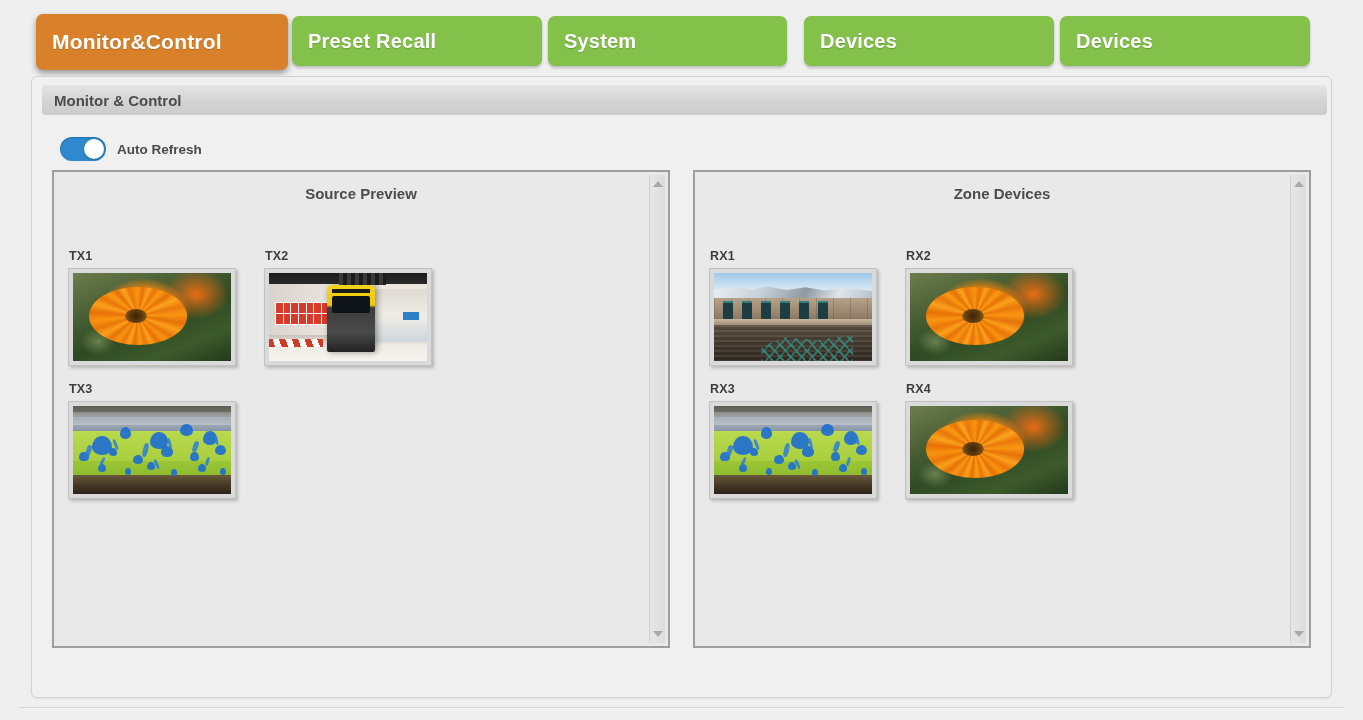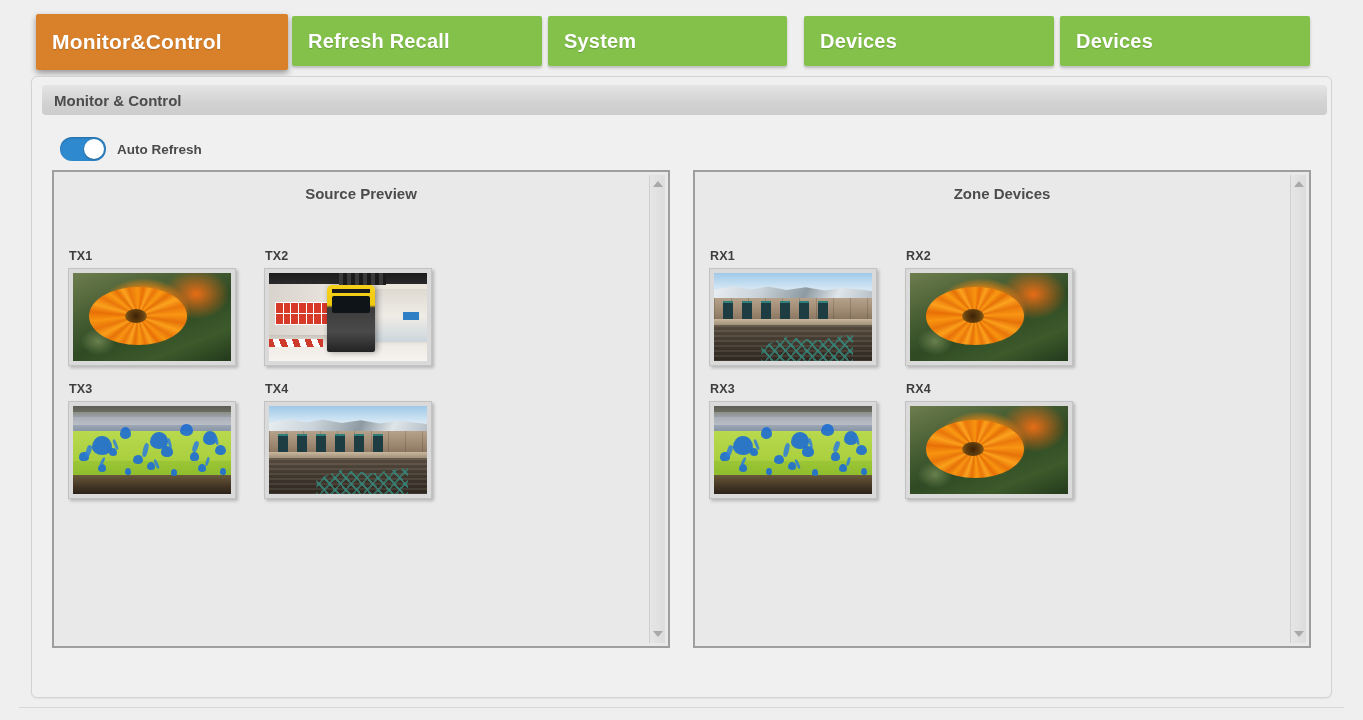--- a/index.html
+++ b/index.html
@@ -25,21 +25,21 @@
     left: 0;
     top: 0;
     width: 1363px;
     height: 72px;
     background: #efefef;
   }
   .tab {
     position: absolute;
     top: 16px;
     height: 50px;
-    border-radius: 2px;
+    border-radius: 7px;
     background: #83c14a;
     box-shadow: 0 2px 3px rgba(0,0,0,0.22);
     box-sizing: border-box;
     cursor: pointer;
     display: flex;
     align-items: center;
   }
   .tab.active {
     background: #d9812a;
     box-shadow: 0 3px 6px rgba(0,0,0,0.38);
@@ -386,21 +386,21 @@
 </head>
 <body>
 
 <div id="app">
 
   <div class="tabbar" id="tabbar">
       <div class="tab active" style="left: 36px; width: 252px;">
         <span class="tab-label">Monitor&amp;Control</span>
       </div>
       <div class="tab" style="left: 292px; width: 250px;">
-        <span class="tab-label">Refresh Recall</span>
+        <span class="tab-label">Preset Recall</span>
       </div>
       <div class="tab" style="left: 548px; width: 239px;">
         <span class="tab-label">System</span>
       </div>
       <div class="tab" style="left: 804px; width: 250px;">
         <span class="tab-label">Devices</span>
       </div>
       <div class="tab" style="left: 1060px; width: 250px;">
         <span class="tab-label">Devices</span>
       </div>
@@ -491,40 +491,20 @@
                     <div class="streak" style="left: 60%; top: 36%; width: 2%; height: 11%; transform: rotate(-16deg);"></div>
                     <div class="streak" style="left: 76%; top: 40%; width: 3%; height: 13%; transform: rotate(20deg);"></div>
                     <div class="streak" style="left: 90%; top: 34%; width: 2%; height: 10%; transform: rotate(-12deg);"></div>
                     <div class="streak" style="left: 18%; top: 58%; width: 2%; height: 10%; transform: rotate(26deg);"></div>
                     <div class="streak" style="left: 52%; top: 60%; width: 2%; height: 11%; transform: rotate(-24deg);"></div>
                     <div class="streak" style="left: 84%; top: 58%; width: 2%; height: 10%; transform: rotate(16deg);"></div>
                   </div>
                 </div>
               </div>
             </div>
-            <div class="thumb-cell">
-              <div class="thumb-label">TX4</div>
-              <div class="thumb-frame">
-                <div class="thumb-img">
-                  <div class="ph ph-canal">
-                    <div class="roof"></div>
-                    <div class="wall"></div>
-                    <div class="door" style="left: 6%;"></div>
-                    <div class="door" style="left: 18%;"></div>
-                    <div class="door" style="left: 30%;"></div>
-                    <div class="door" style="left: 42%;"></div>
-                    <div class="door" style="left: 54%;"></div>
-                    <div class="door" style="left: 66%;"></div>
-                    <div class="quay"></div>
-                    <div class="water"></div>
-                    <div class="net"></div>
-                  </div>
-                </div>
-              </div>
-            </div>
           </div>
       </div>
       <div class="vscroll">
         <div class="arrow up"></div>
         <div class="arrow down"></div>
       </div>
     </div>
 
     <div class="panel right">
       <div class="panel-title">Zone Devices</div>

